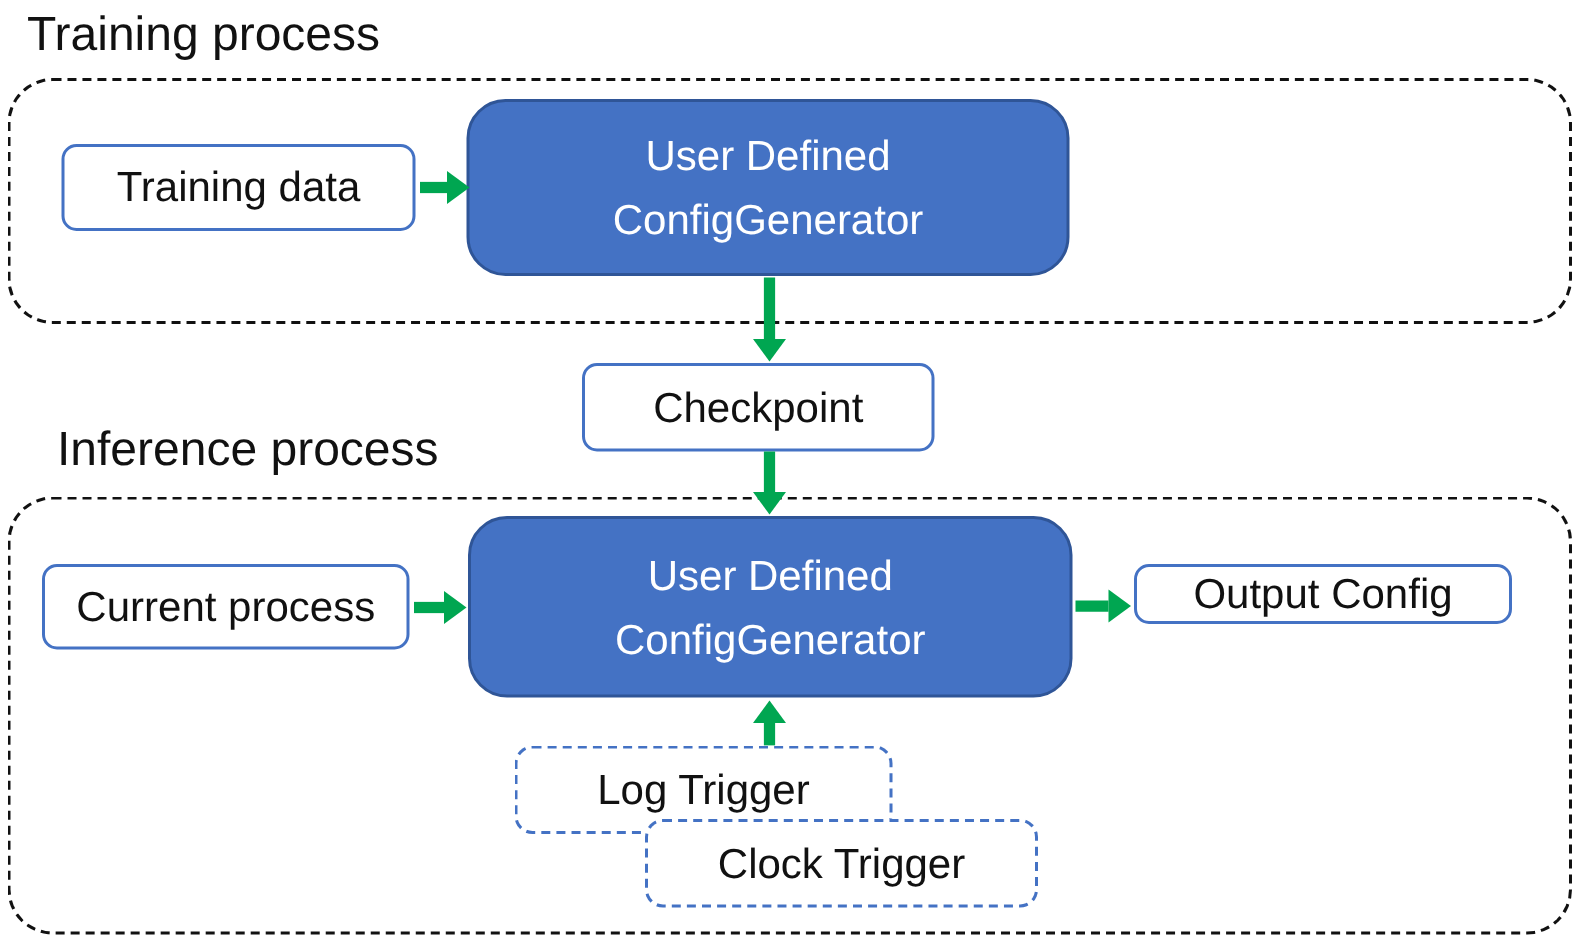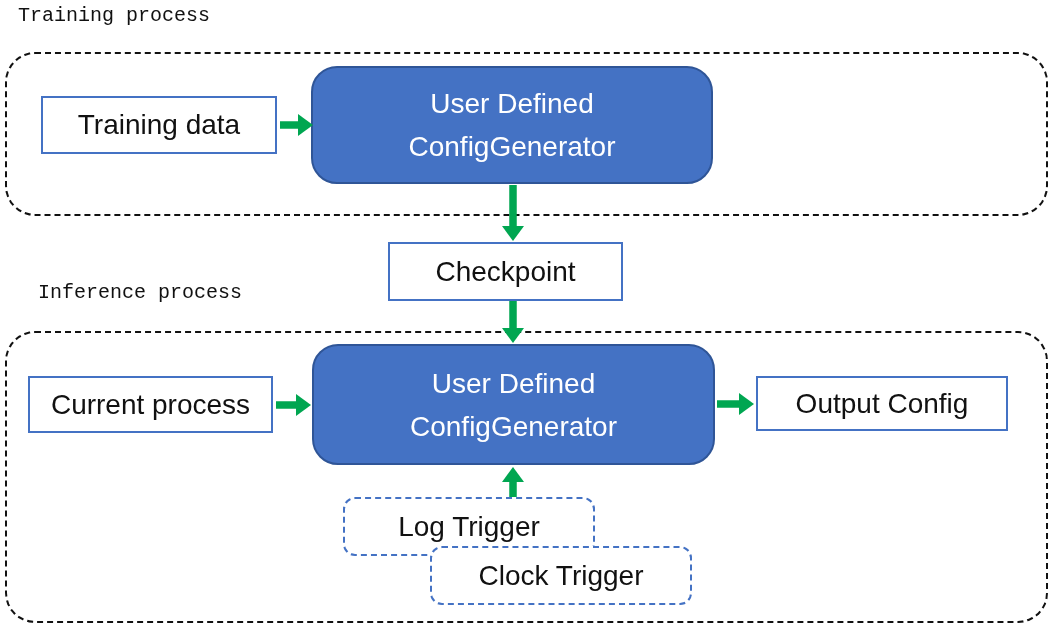--- a/index.html
+++ b/index.html
@@ -16,44 +16,43 @@
   body { font-family: "Liberation Sans", sans-serif; }
   .canvas {
     position: relative;
     width: 1057px;
     height: 631px;
     background: var(--bg);
     overflow: hidden;
   }
   .section-label {
     position: absolute;
-    font-size: 20px;
+    font-size: 32px;
     color: var(--text-black);
     white-space: nowrap;
-    font-family: Liberation Mono, monospace;
   }
   .dashed-container {
     position: absolute;
     border: 2.5px dashed var(--dash-black);
     border-radius: 30px;
     background: transparent;
   }
   .node {
     position: absolute;
     display: flex;
     align-items: center;
     justify-content: center;
     text-align: center;
     font-size: 28px;
     color: var(--text-black);
     background: var(--bg);
   }
   .io-box {
     border: 2px solid var(--accent-blue);
-    border-radius: 0;
+    border-radius: 10px;
   }
   .generator-box {
     flex-direction: column;
     background: var(--accent-blue);
     border: 2.5px solid var(--generator-border);
     border-radius: 26px;
     color: var(--text-white);
     line-height: 43px;
   }
   .trigger-box {
@@ -99,21 +98,21 @@
 
   <div class="node io-box" style="left:388px; top:242px; width:235px; height:59px;">Checkpoint</div>
 
   <div class="node io-box" style="left:28px; top:376px; width:245px; height:57px;">Current process</div>
 
   <div class="node generator-box" style="left:312px; top:344px; width:403px; height:121px;">
     <span>User Defined</span>
     <span>ConfigGenerator</span>
   </div>
 
-  <div class="node io-box" style="left:756px; top:376px; width:252px; height:55px;">Output Config</div>
+  <div class="node io-box" style="left:756px; top:376px; width:252px; height:40px;">Output Config</div>
 
   <div class="node trigger-box" style="left:343px; top:497px; width:252px; height:59px; z-index:2;">Log Trigger</div>
 
   <div class="node trigger-box" style="left:430px; top:546px; width:262px; height:59px; z-index:3;">Clock Trigger</div>
 
   <svg class="arrows-layer" viewBox="0 0 1057 631">
     <g>
       <path class="arrow-shaft" d="M 280 125 L 298 125"></path>
       <polygon class="arrow-head" points="298,114 313,125 298,136"></polygon>
     </g>

